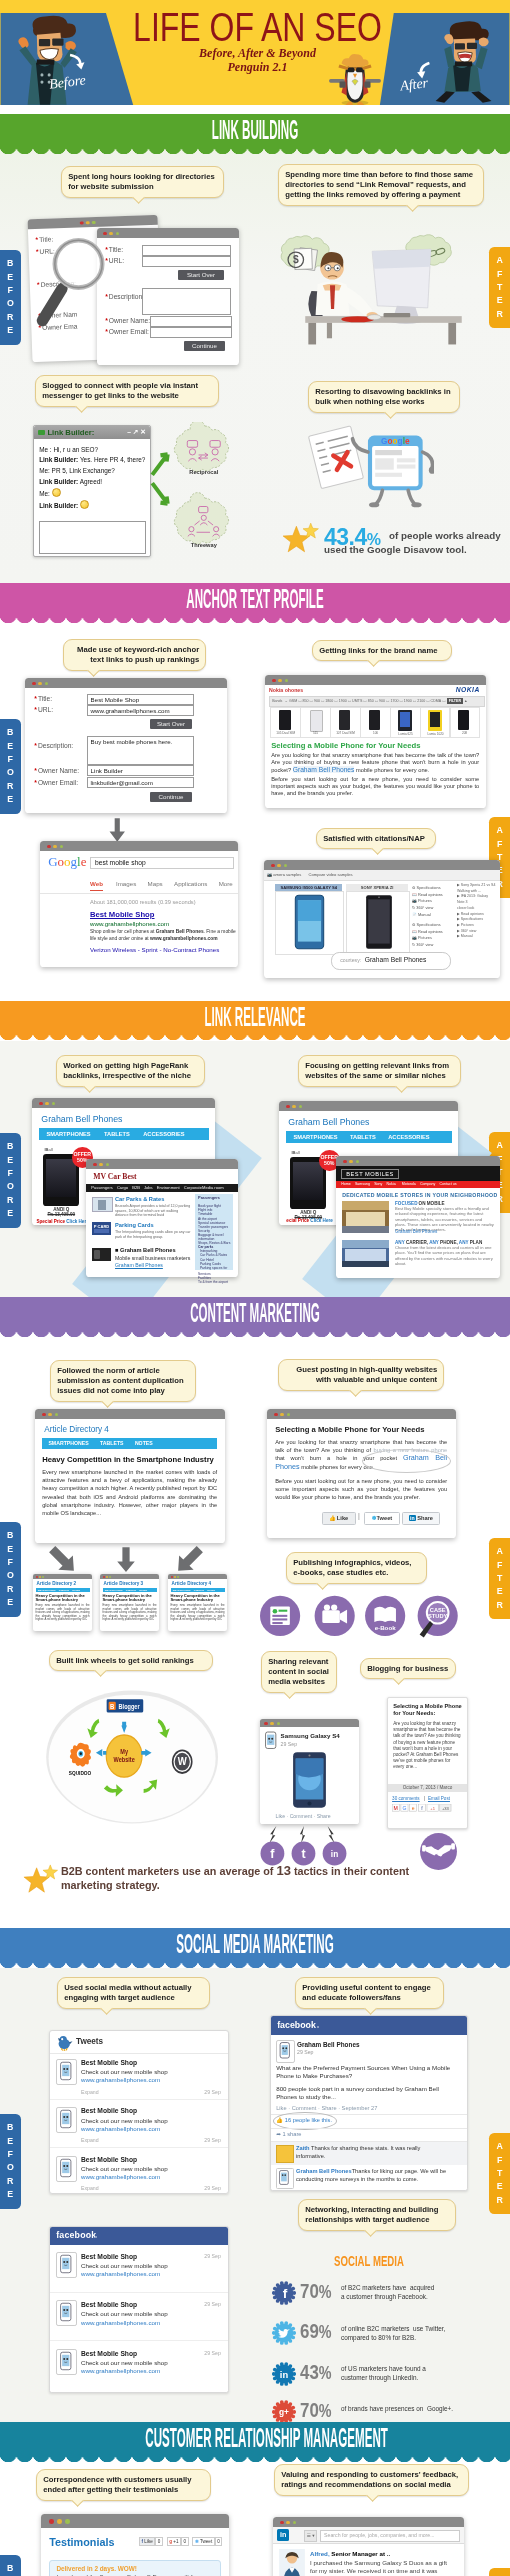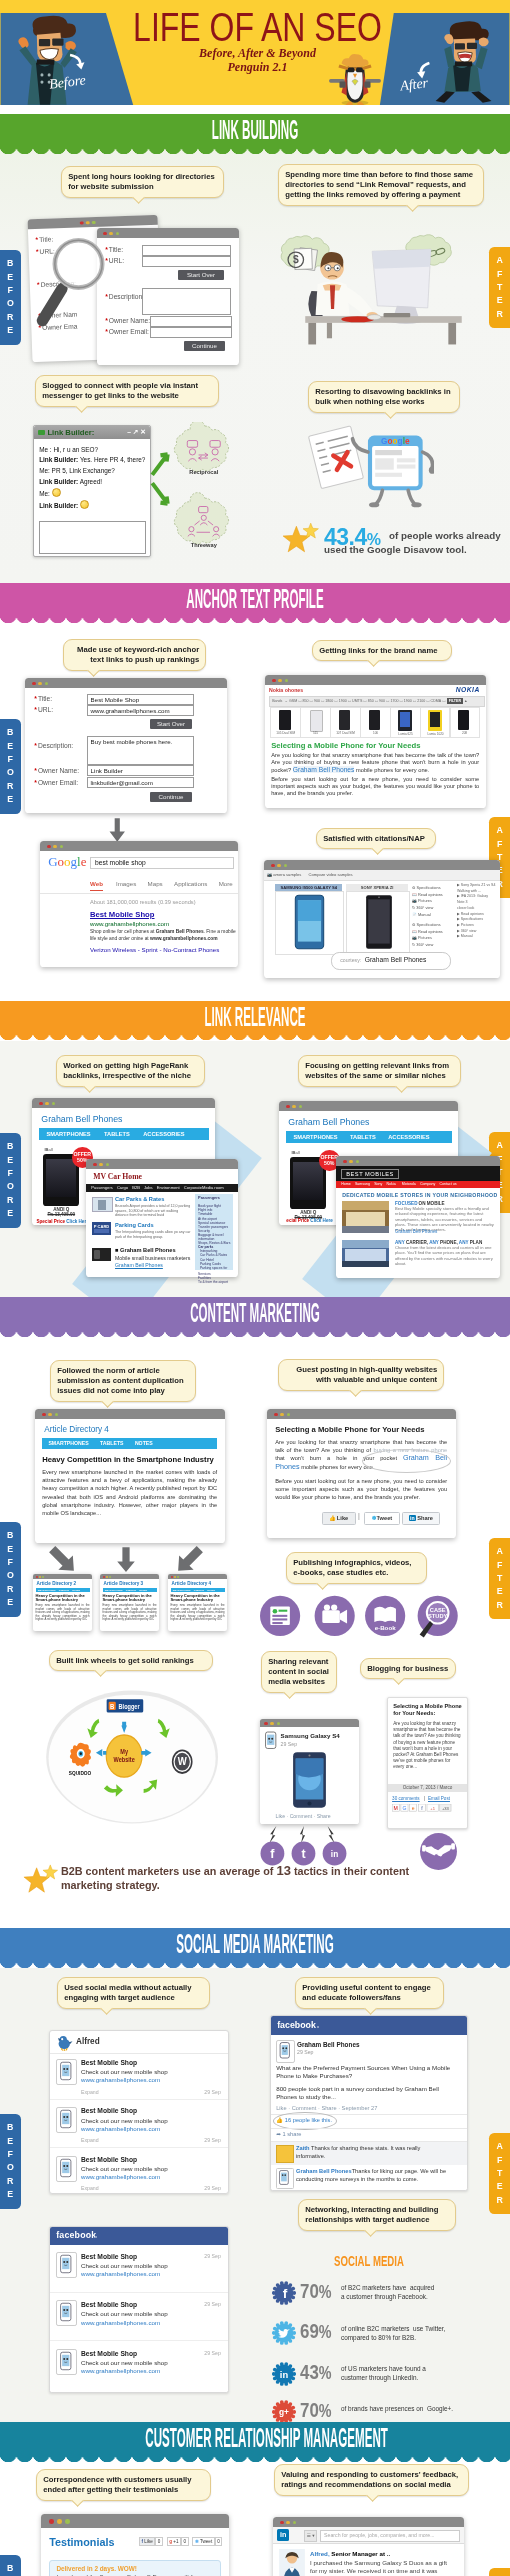--- a/index.html
+++ b/index.html
@@ -498,21 +498,21 @@
   <div class="abs" style="left:11.3px;top:109px;width:36px;text-align:center;font-size:4.6px;font-weight:bold;color:#333;">ANDI Q<br><span style="text-decoration:line-through;">Rs.13,495.00</span></div>
   <div class="abs" style="left:2.1px;top:121px;width:57px;text-align:center;font-size:4.6px;font-weight:bold;color:#C00;">Special Price <span style="color:#1B75BB;">Click Here</span></div>
 </div>
 
 <div class="win" style="left:86px;top:1159px;width:152px;height:118px;">
   <div class="winhead">
         <div class="dot d1" style="left:7.2px"></div>
         <div class="dot d2" style="left:13.4px"></div>
         <div class="dot d3" style="left:19.6px"></div>
       </div>
-  <div class="abs" style="left:7.2px;top:13.4px;font-size:7.7px;font-weight:bold;color:#8E1418;font-family:'Liberation Serif',serif;">MV Car Home</div>
+  <div class="abs" style="left:7.2px;top:13.4px;font-size:7.7px;font-weight:bold;color:#8E1418;font-family:'Liberation Serif',serif;">MV Car Best</div>
   <div class="abs" style="left:0;top:25px;width:152px;height:7.7px;background:#1A1A1A;color:#EEE;font-size:4.1px;line-height:7.7px;"><span style="margin-left:5.2px;">Passengers</span><span style="margin-left:4.1px;">Cargo</span><span style="margin-left:4.1px;">B2B</span><span style="margin-left:4.1px;">Jobs</span><span style="margin-left:4.1px;">Environment</span><span style="margin-left:4.1px;">CorporateMedia room</span></div>
   <div class="abs" style="left:6.2px;top:38px;width:18.5px;height:13.4px;background:#D8E4EE;border:0.5px solid #AAB;">
         <div class="abs" style="left:5.2px;top:1.5px;width:7.2px;height:10.3px;background:#8899AA;"></div>
       </div>
   <div class="abs" style="left:29px;top:37px;font-size:5.7px;font-weight:bold;color:#1B75BB;">Car Parks &amp; Rates</div>
   <div class="abs" style="left:29px;top:45px;width:77px;font-size:3.6px;color:#666;line-height:4.6px;">Brussels Airport provides a total of 12,0 parking spaces, 10,800 of which are wit walking distance from the terminal buid</div>
   <div class="abs" style="left:6.2px;top:63px;width:18.5px;height:13.4px;background:#2A4A8A;">
         <div class="abs" style="left:1.5px;top:2.1px;color:#fff;font-size:4.1px;font-weight:bold;">P CARD</div>
         <div class="abs" style="left:2.1px;top:7.2px;width:14.4px;height:4.1px;background:#4A6AB0;"></div>
       </div>
@@ -834,21 +834,21 @@
 
 <div class="abs" style="left:49px;top:2030px;width:178px;height:162px;background:#fff;border:0.5px solid #D9D9D9;border-radius:3.1px;box-shadow:0 1px 2.6px rgba(0,0,0,.12);">
   <svg class="abs" style="left:6.2px;top:4.1px;" width="16.5" height="15.5" viewBox="0 0 32 30">
         <ellipse cx="16" cy="17" rx="11" ry="10" fill="#3A7AB8"></ellipse>
         <circle cx="14" cy="9" r="7" fill="#3A7AB8"></circle>
         <circle cx="12" cy="8" r="2" fill="#fff"></circle>
         <path d="M4 6 l6 2 l-4 4 Z" fill="#2A5A88"></path>
         <path d="M25 14 l7 -2 l-5 6 Z" fill="#2A5A88"></path>
         <path d="M10 26 l3 4 M16 27 l0 4 M22 26 l-3 4" stroke="#E8A000" stroke-width="2"></path>
       </svg>
-  <div class="abs" style="left:26px;top:6.2px;font-size:8.2px;font-weight:bold;color:#333;">Alfred</div>
+  <div class="abs" style="left:26px;top:6.2px;font-size:8.2px;font-weight:bold;color:#333;">Tweets</div>
   <div class="abs" style="left:0;top:21.6px;width:178px;border-top:0.5px solid #E8E8E8;"></div>
   <div class="abs" style="left:6.2px;top:28px;width:18.5px;height:24px;border:0.5px solid #CCC;border-radius:2.1px;"><svg width="17.5" height="23" viewBox="0 0 34 44">
           <rect x="7" y="4" width="20" height="34" rx="4" fill="#fff" stroke="#556" stroke-width="1.5"></rect>
           <rect x="10" y="9" width="14" height="22" fill="#9ECAE8"></rect>
           <circle cx="14" cy="17" r="2" fill="#333"></circle>
           <circle cx="20" cy="17" r="2" fill="#333"></circle>
           <path d="M14 23 q3 2 6 0" stroke="#333" fill="none"></path>
         </svg></div>
   <div class="abs" style="left:31px;top:28px;font-size:6.7px;font-weight:bold;color:#222;">Best Mobile Shop</div>
   <div class="abs" style="left:31px;top:37px;font-size:6.2px;color:#333;">Check out our new mobile shop</div>

